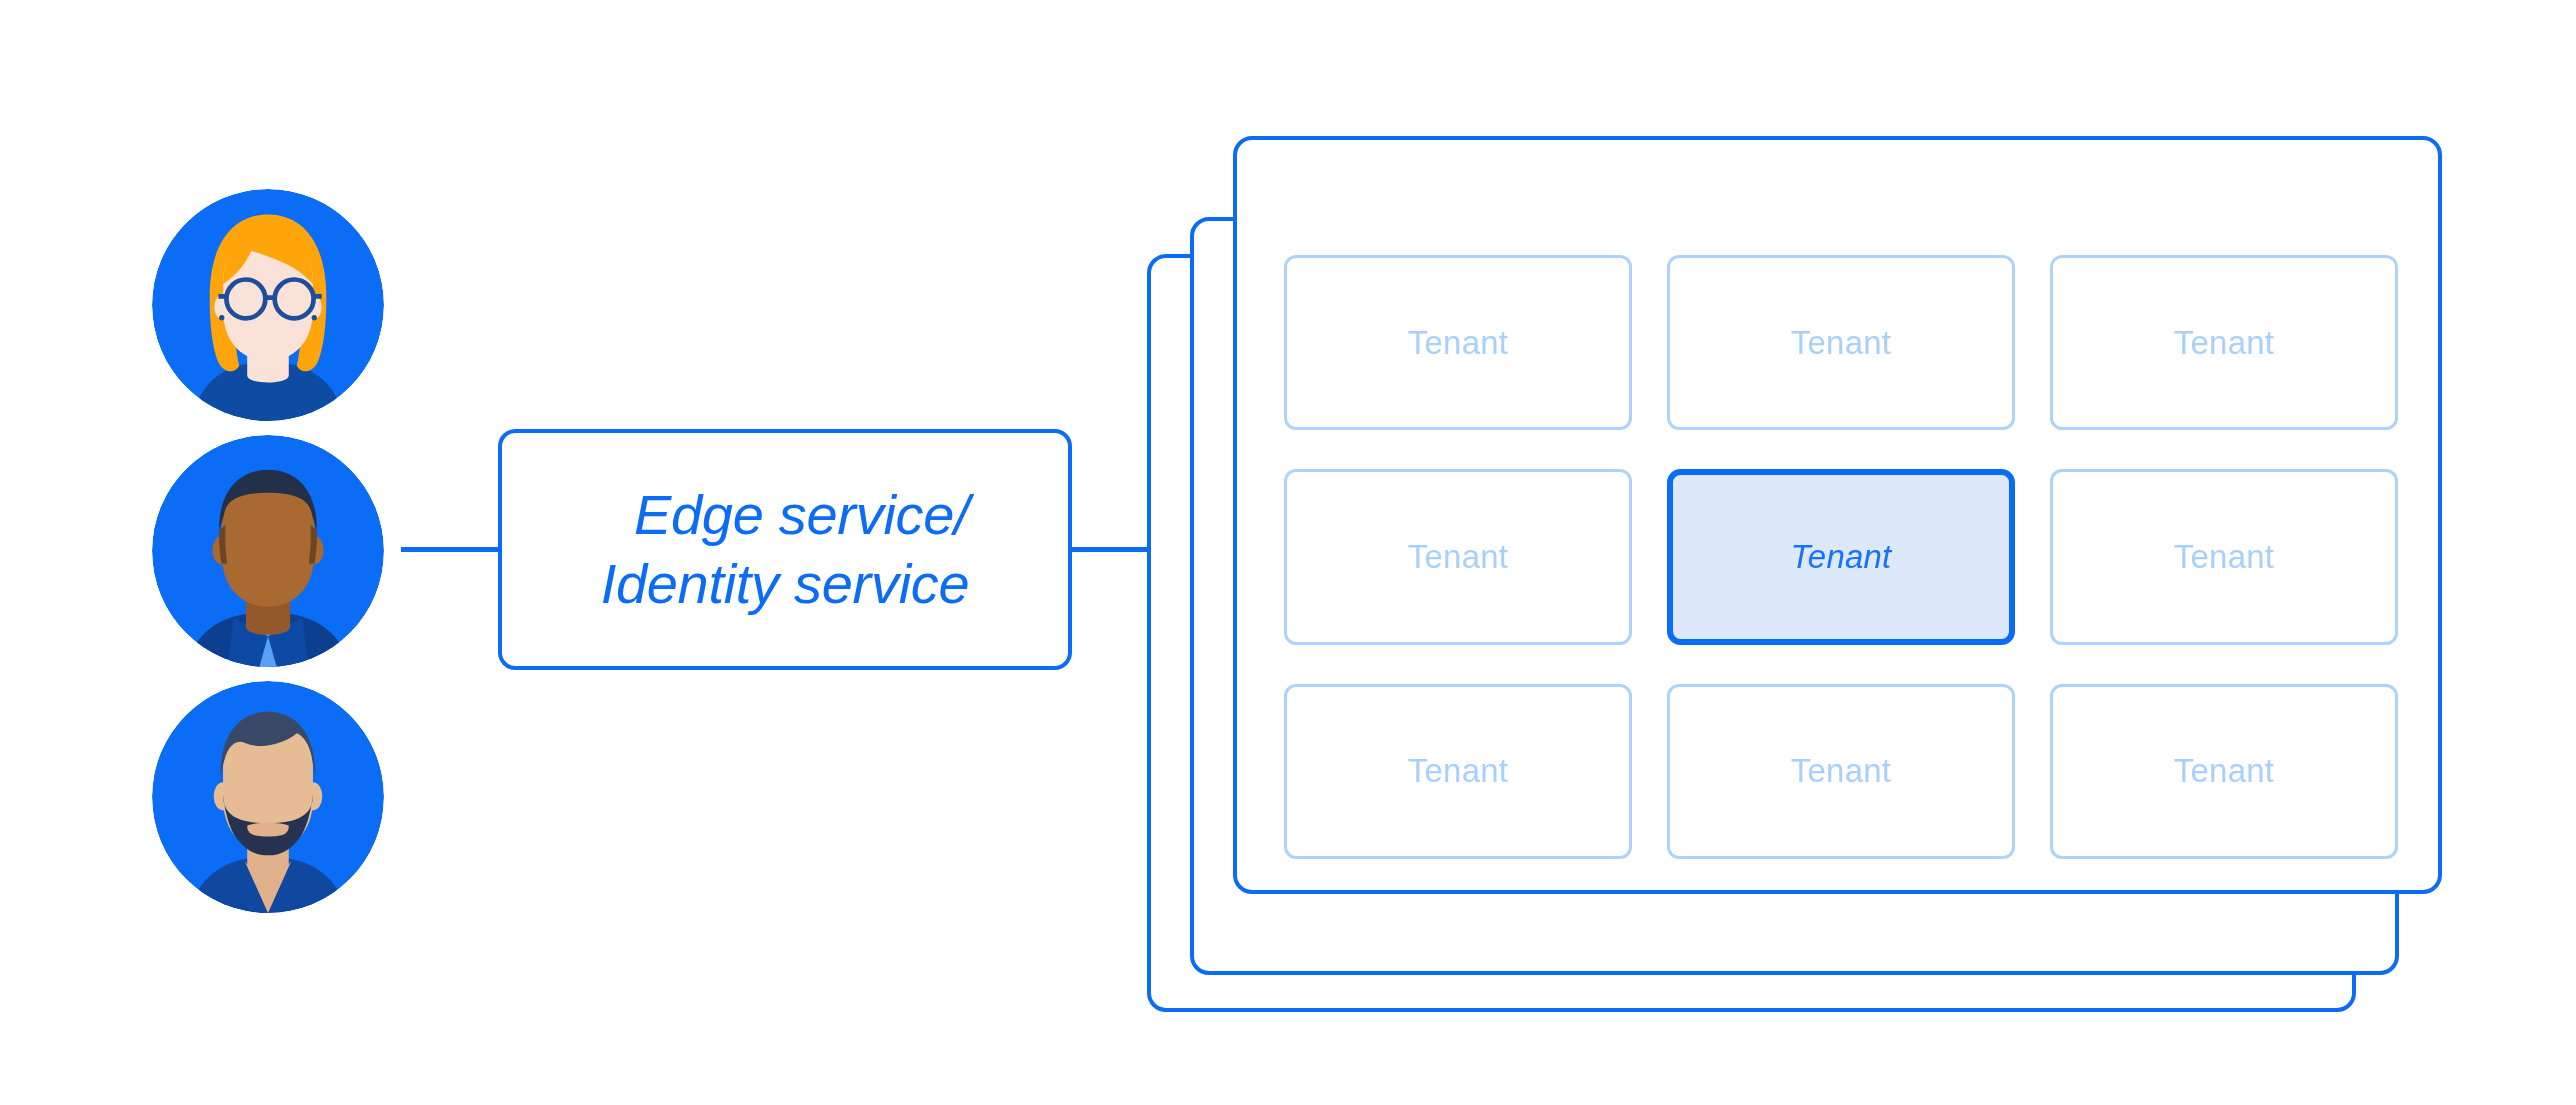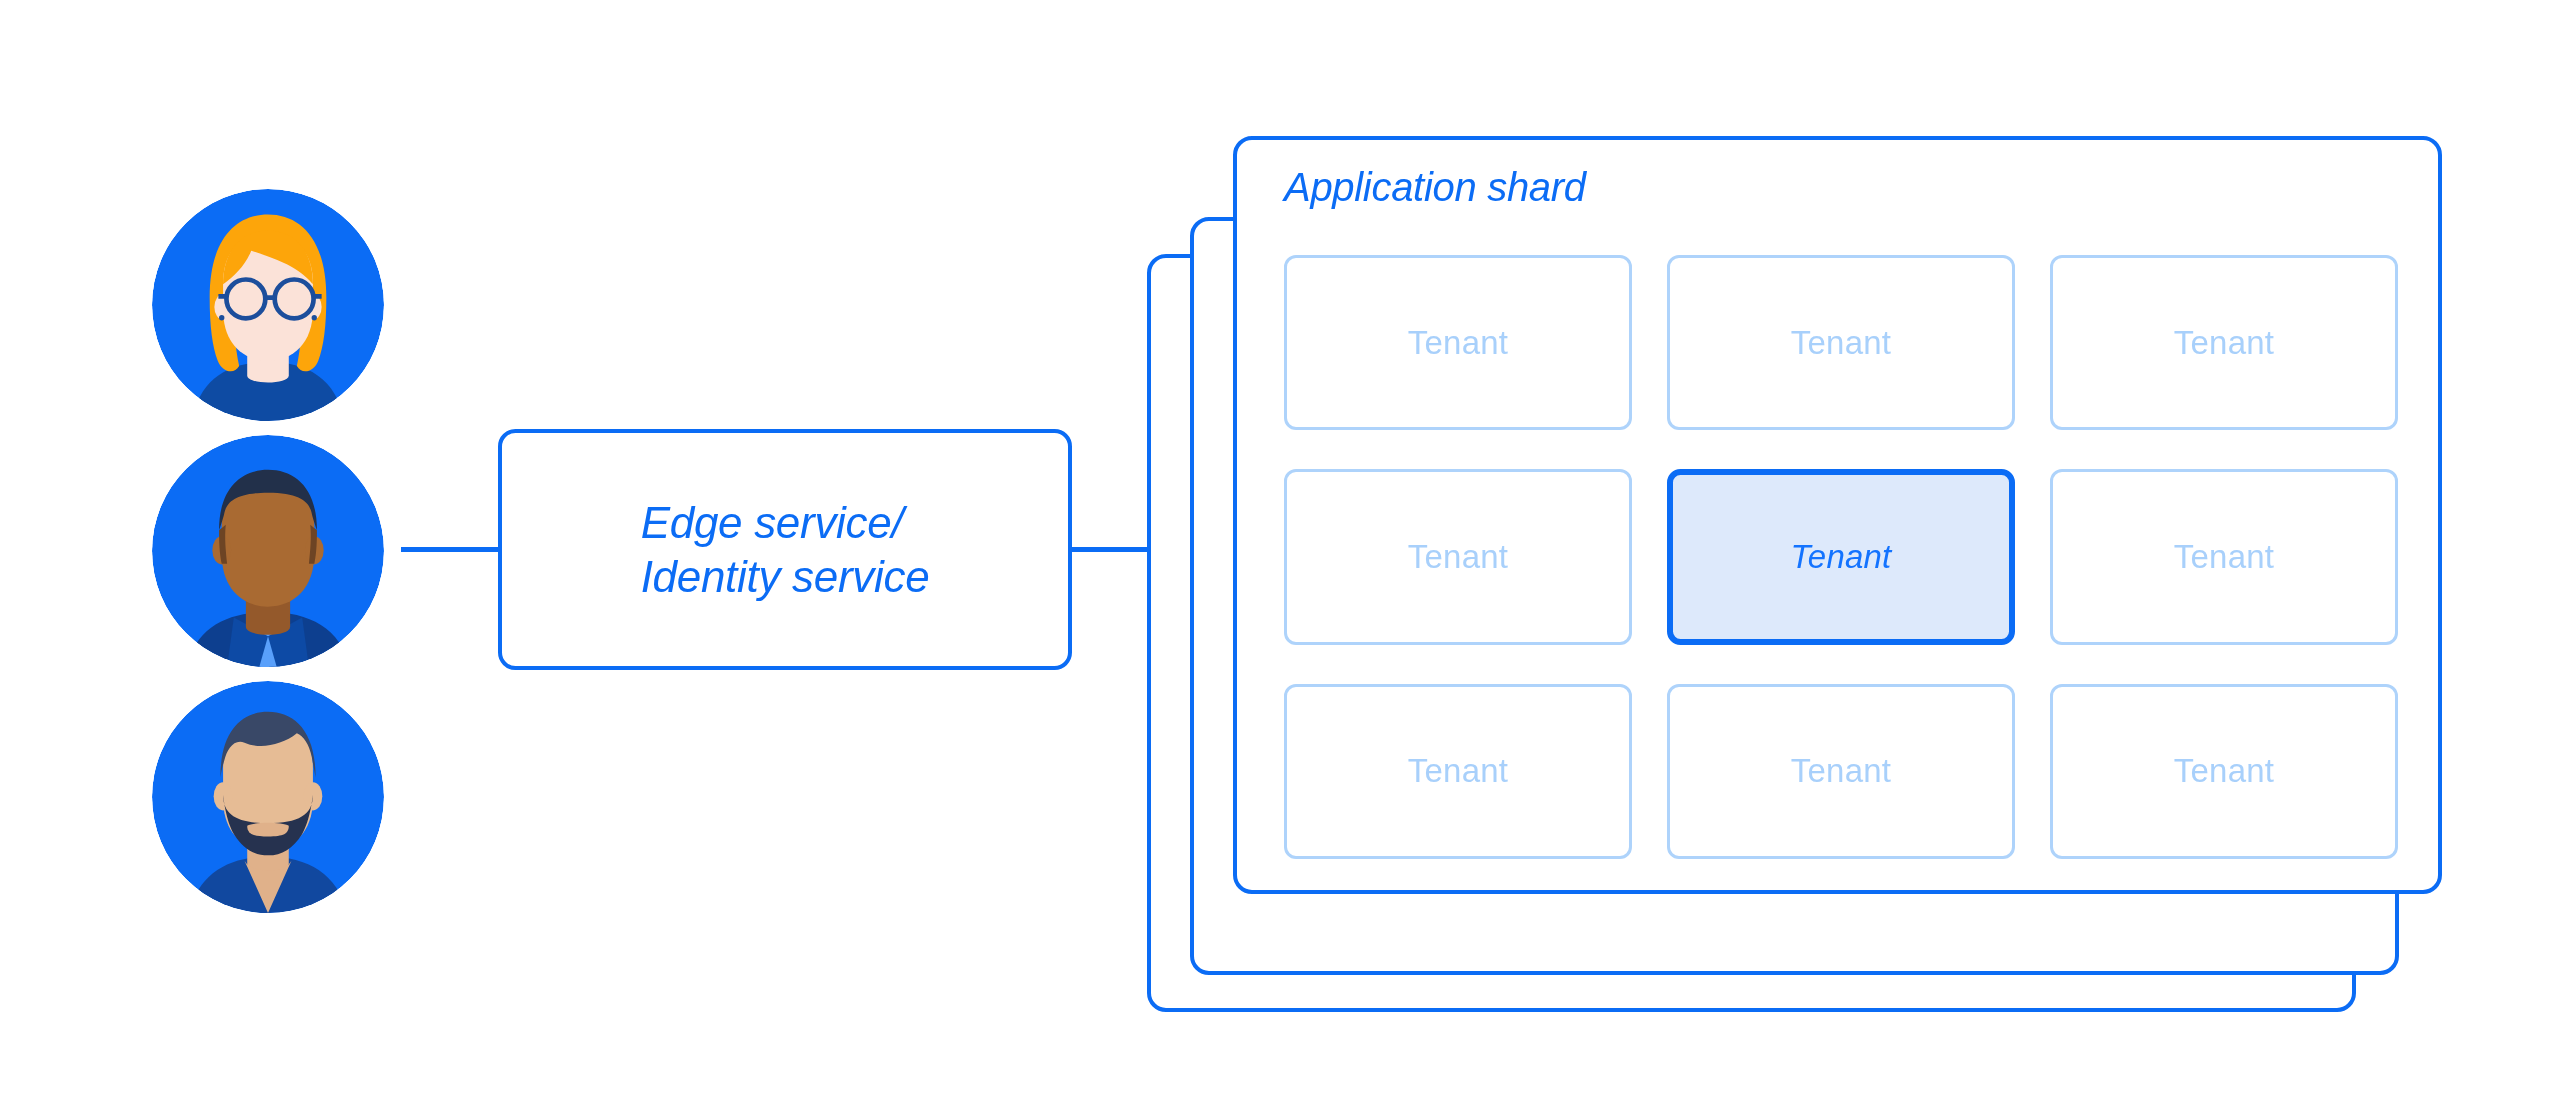--- a/index.html
+++ b/index.html
@@ -60,24 +60,24 @@
     border: 4.7px solid #0b6cf5;
     border-radius: 17.4px;
     background: #ffffff;
     display: flex;
     align-items: center;
     justify-content: center;
   }
   .edge-label {
     font-style: italic;
     font-weight: 500;
-    font-size: 44px;
+    font-size: 56px;
     line-height: 1.22;
     color: #0b6cf5;
-    text-align: left;
+    text-align: right;
     letter-spacing: -0.3px;
     white-space: pre-line;
   }
 
   
   .shard-stack {
     position: absolute;
     left: 1147px;
     top: 136px;
     width: 1335px;
@@ -275,21 +275,20 @@
     <div class="edge-label">Edge service/
 Identity service</div>
   </div>
 
   <div class="shard-stack">
 
     <div class="shard-card shard-back-2"></div>
     <div class="shard-card shard-back-1"></div>
 
     <div class="shard-card shard-front">
-      <div class="shard-title">Application shard</div>
 
       <div class="tenant-grid">
         <div class="tenant">
           <span class="tenant-label">Tenant</span>
         </div>
         <div class="tenant">
           <span class="tenant-label">Tenant</span>
         </div>
         <div class="tenant">
           <span class="tenant-label">Tenant</span>

